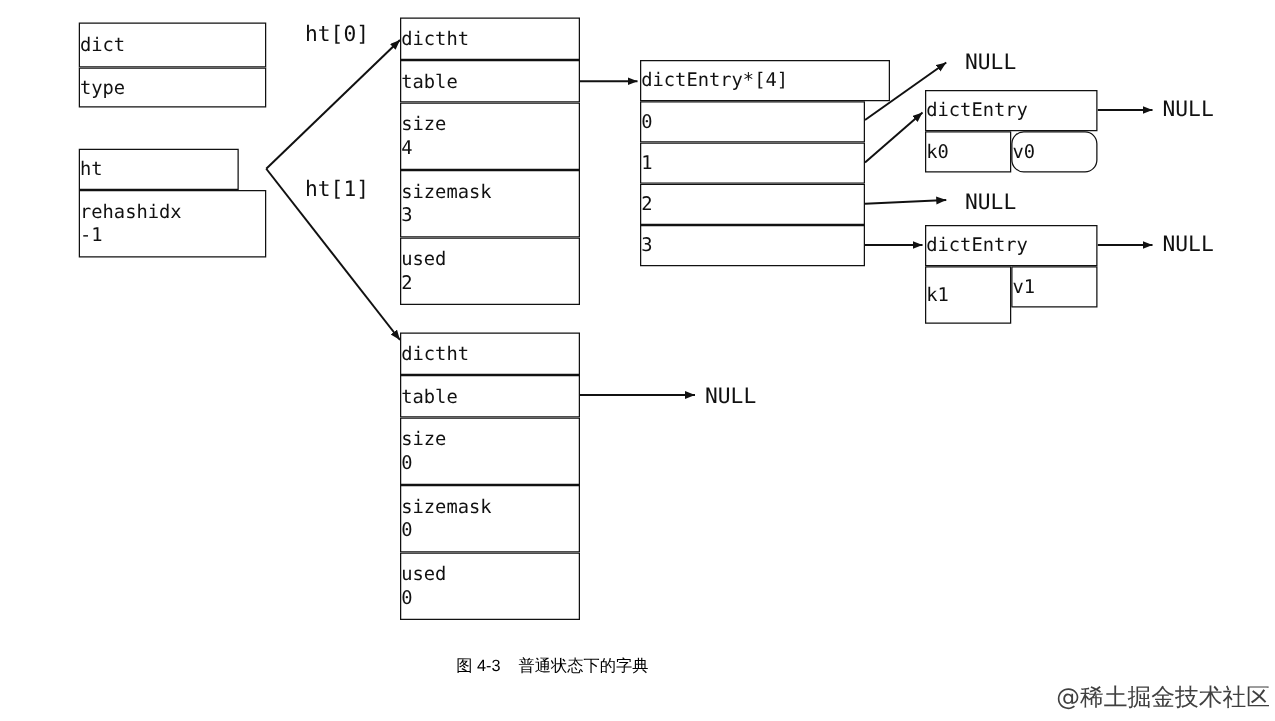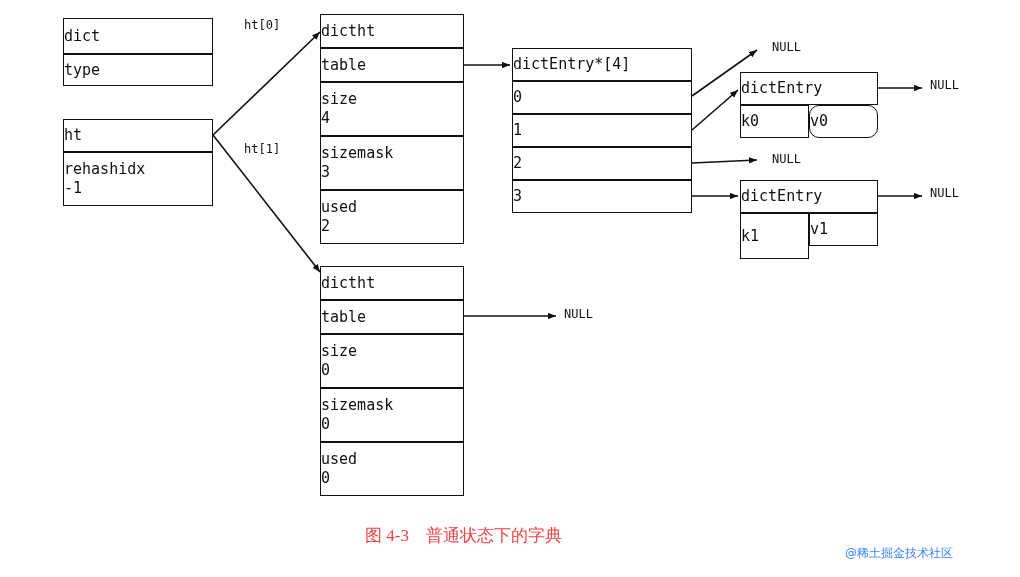--- a/index.html
+++ b/index.html
@@ -31,36 +31,36 @@
     color: #111;
     line-height: 1.25;
     white-space: pre;
   }
   .cell .sub {
     display: block;
   }
   .label {
     position: absolute;
     font-family: "DejaVu Sans Mono", monospace;
-    font-size: 12px;
+    font-size: 17px;
     color: #111;
     white-space: pre;
   }
   .caption {
     position: absolute;
-    font-family: Liberation Serif, serif;
-    font-size: 17px;
-    color: #ef4444;
+    font-family: Liberation Sans, sans-serif;
+    font-size: 13px;
+    color: #000000;
     white-space: pre;
   }
   .watermark {
     position: absolute;
     font-family: "DejaVu Sans", sans-serif;
-    font-size: 12px;
-    color: #3b82f6;
+    font-size: 19px;
+    color: #404040;
     white-space: pre;
   }
   svg.lines {
     position: absolute;
     left: 0;
     top: 0;
     width: 1020px;
     height: 577px;
     pointer-events: none;
   }
@@ -97,21 +97,21 @@
 
     <path d="M464,316 L556,316" stroke="#111" stroke-width="1.6" fill="none" marker-end="url(#arrow)"></path>
   </svg>
 
   <div class="cell" style="left:63px; top:18px; width:150px; height:36px;">
     <span>dict</span>
   </div>
   <div class="cell" style="left:63px; top:54px; width:150px; height:32px;">
     <span>type</span>
   </div>
-  <div class="cell" style="left:63px; top:119px; width:150px; height:33px;">
+  <div class="cell" style="left:63px; top:119px; width:128px; height:33px;">
     <span>ht</span>
   </div>
   <div class="cell" style="left:63px; top:152px; width:150px; height:54px;">
     <span class="sub">rehashidx</span>
     <span class="sub">-1</span>
   </div>
 
   <div class="label" style="left:244px; top:18px;">ht[0]</div>
   <div class="label" style="left:244px; top:142px;">ht[1]</div>
 
@@ -147,21 +147,21 @@
   <div class="cell" style="left:320px; top:388px; width:144px; height:54px;">
     <span class="sub">sizemask</span>
     <span class="sub">0</span>
   </div>
   <div class="cell" style="left:320px; top:442px; width:144px; height:54px;">
     <span class="sub">used</span>
     <span class="sub">0</span>
   </div>
   <div class="label" style="left:564px; top:307px;">NULL</div>
 
-  <div class="cell" style="left:512px; top:48px; width:180px; height:33px;">
+  <div class="cell" style="left:512px; top:48px; width:200px; height:33px;">
     <span>dictEntry*[4]</span>
   </div>
   <div class="cell" style="left:512px; top:81px; width:180px; height:33px;">
     <span>0</span>
   </div>
   <div class="cell" style="left:512px; top:114px; width:180px; height:33px;">
     <span>1</span>
   </div>
   <div class="cell" style="left:512px; top:147px; width:180px; height:33px;">
     <span>2</span>

